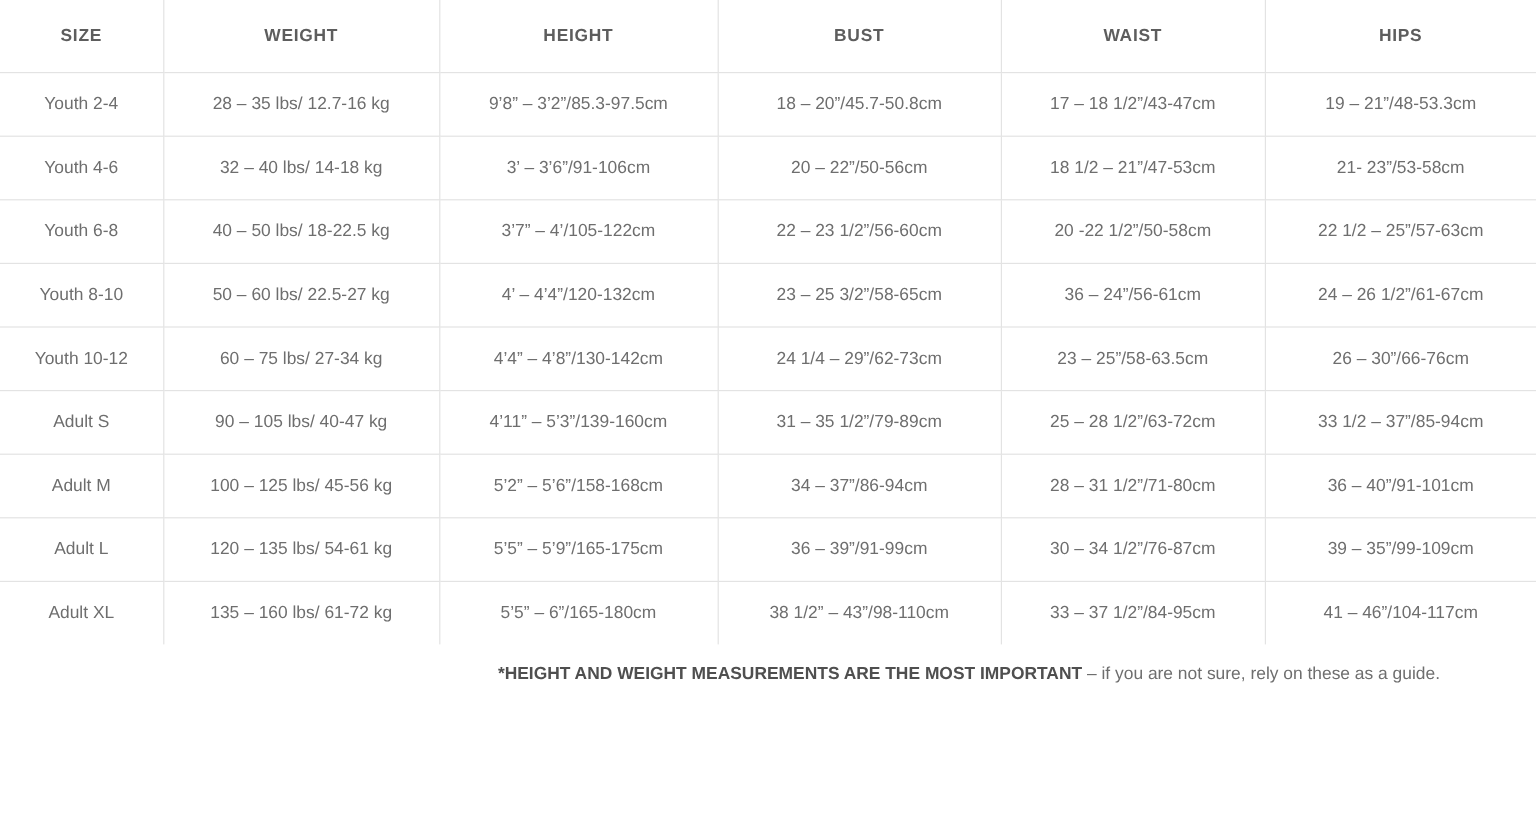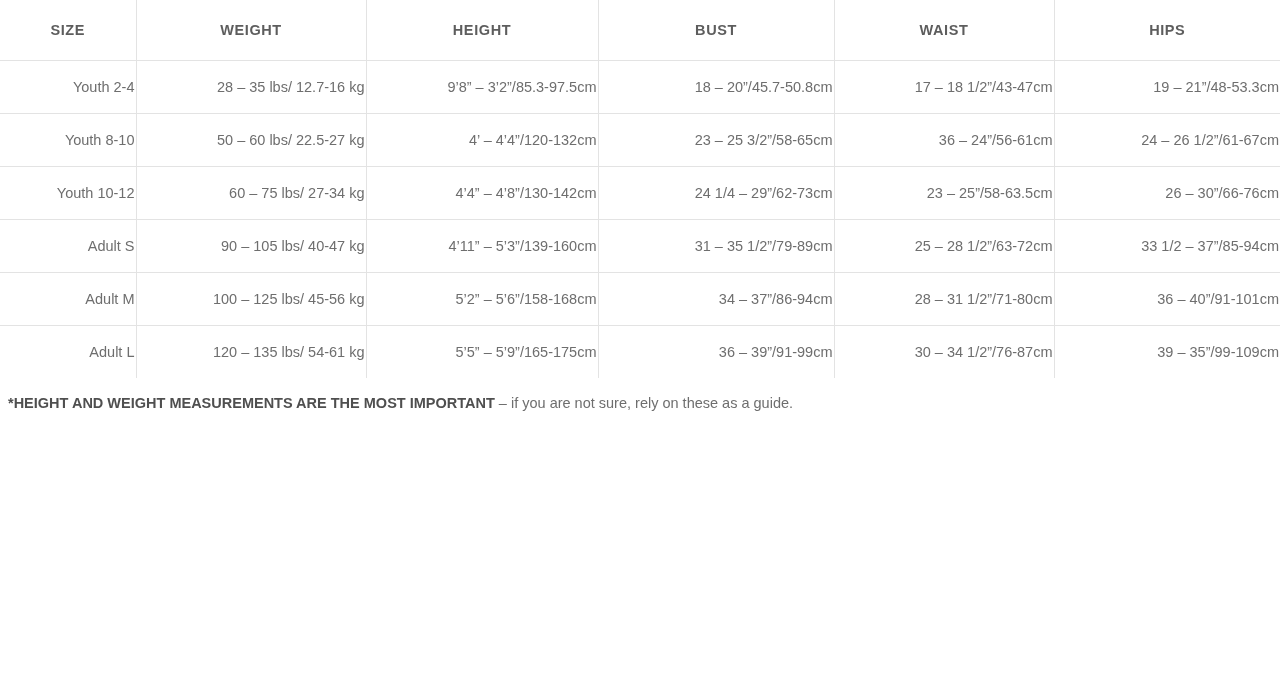--- a/index.html
+++ b/index.html
@@ -35,21 +35,20 @@
   table.size-chart th {
     height: 58px;
     font-size: 14.5px;
     font-weight: bold;
     letter-spacing: 0.6px;
     color: #5d5d5d;
   }
   table.size-chart td {
     height: 50px;
     font-size: 14.5px;
-    text-align: right;
   }
   table.size-chart tr td:first-child,
   table.size-chart tr th:first-child {
     border-left: none;
   }
   table.size-chart tr td:last-child,
   table.size-chart tr th:last-child {
     border-right: none;
   }
   table.size-chart thead tr th {
@@ -68,20 +67,21 @@
 
   .notes {
     padding: 0 8px;
   }
   .note {
     font-size: 14.5px;
     color: #6e6e6e;
     line-height: 1.5;
   }
   .note-1 {
+    text-align: right;
   }
   .note strong {
     color: #4f4f4f;
     font-weight: bold;
   }
 </style>
 </head>
 <body>
 
 <div class="page">
@@ -106,20 +106,36 @@
       </tr>
     </thead>
     <tbody>
       <tr>
         <td>Youth 2-4</td>
         <td>28 – 35 lbs/ 12.7-16 kg</td>
         <td>9’8” – 3’2”/85.3-97.5cm</td>
         <td>18 – 20”/45.7-50.8cm</td>
         <td>17 – 18 1/2”/43-47cm</td>
         <td>19 – 21”/48-53.3cm</td>
+      </tr>
+      <tr>
+        <td>Youth 4-6</td>
+        <td>32 – 40 lbs/ 14-18 kg</td>
+        <td>3’ – 3’6”/91-106cm</td>
+        <td>20 – 22”/50-56cm</td>
+        <td>18 1/2 – 21”/47-53cm</td>
+        <td>21- 23”/53-58cm</td>
+      </tr>
+      <tr>
+        <td>Youth 6-8</td>
+        <td>40 – 50 lbs/ 18-22.5 kg</td>
+        <td>3’7” – 4’/105-122cm</td>
+        <td>22 – 23 1/2”/56-60cm</td>
+        <td>20 -22 1/2”/50-58cm</td>
+        <td>22 1/2 – 25”/57-63cm</td>
       </tr>
       <tr>
         <td>Youth 8-10</td>
         <td>50 – 60 lbs/ 22.5-27 kg</td>
         <td>4’ – 4’4”/120-132cm</td>
         <td>23 – 25 3/2”/58-65cm</td>
         <td>36 – 24”/56-61cm</td>
         <td>24 – 26 1/2”/61-67cm</td>
       </tr>
       <tr>
@@ -147,20 +163,28 @@
         <td>36 – 40”/91-101cm</td>
       </tr>
       <tr>
         <td>Adult L</td>
         <td>120 – 135 lbs/ 54-61 kg</td>
         <td>5’5” – 5’9”/165-175cm</td>
         <td>36 – 39”/91-99cm</td>
         <td>30 – 34 1/2”/76-87cm</td>
         <td>39 – 35”/99-109cm</td>
       </tr>
+      <tr>
+        <td>Adult XL</td>
+        <td>135 – 160 lbs/ 61-72 kg</td>
+        <td>5’5” – 6”/165-180cm</td>
+        <td>38 1/2” – 43”/98-110cm</td>
+        <td>33 – 37 1/2”/84-95cm</td>
+        <td>41 – 46”/104-117cm</td>
+      </tr>
     </tbody>
   </table>
 
   <div class="notes">
     <p class="note note-1"><strong>*HEIGHT AND WEIGHT MEASUREMENTS ARE THE MOST IMPORTANT</strong><span> – if you are not sure, rely on these as a guide.</span></p>
 
   </div>
 
 </div>
 

